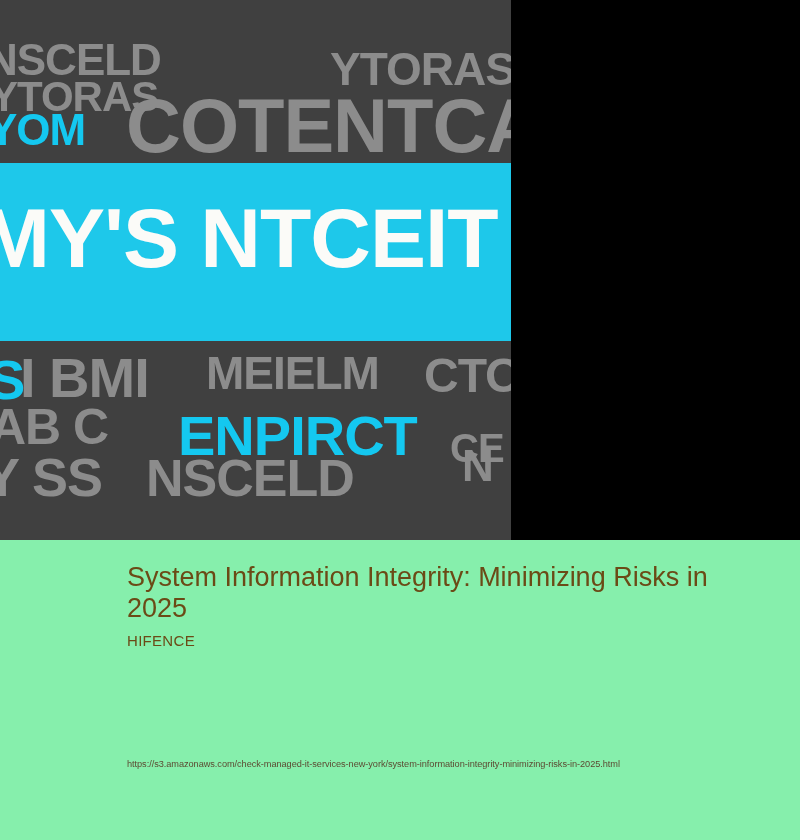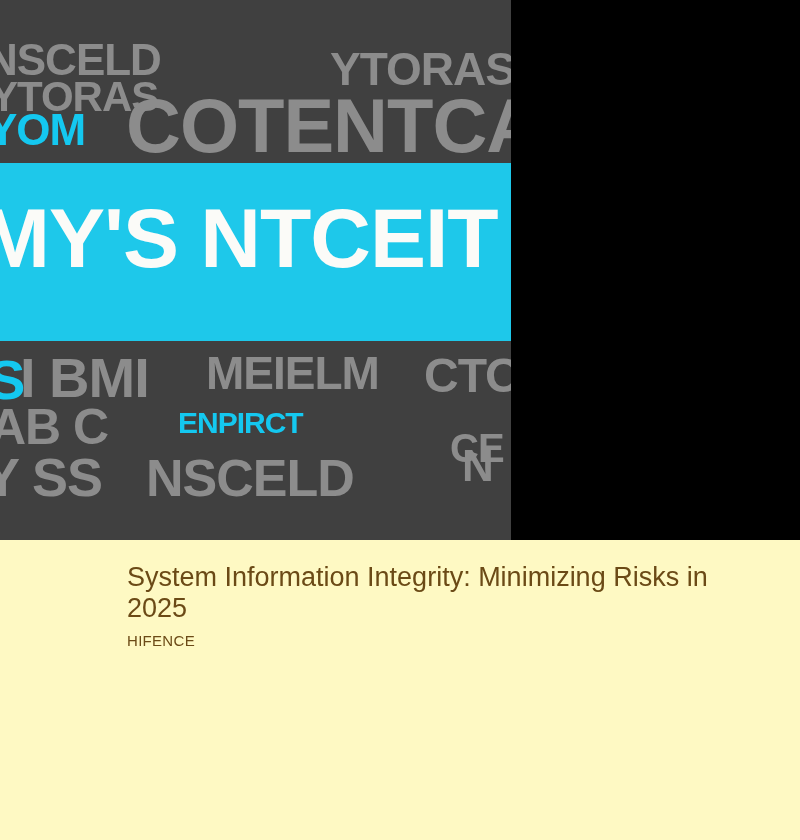--- a/index.html
+++ b/index.html
@@ -56,21 +56,21 @@
   .cw-cyan  { color: #14c8f0; }
   .cw-white { color: #fbfbf8; }
 
   
   #info-panel {
     position: absolute;
     left: 0;
     top: 540px;
     width: 800px;
     height: 300px;
-    background: #fef9c3;
+    background: #86efac;
   }
   #headline {
     position: absolute;
     left: 127px;
     top: 22px;
     width: 600px;
     margin: 0;
     color: #6b4a16;
     font-size: 27px;
     font-weight: normal;
@@ -116,25 +116,26 @@
         <div class="cw cw-gray" style="left: -10px; top: 76px; font-size: 42px;">YTORAS</div>
         <div class="cw cw-gray" style="left: 330px; top: 46px; font-size: 46px;">YTORAS</div>
         <div class="cw cw-cyan" style="left: -12px; top: 108px; font-size: 44px;">YOM</div>
         <div class="cw cw-gray" style="left: 126px; top: 88px; font-size: 76px;">COTENTCA</div>
         <div class="cw cw-white" style="left: -20px; top: 196px; font-size: 84px;">MY'S NTCEIT</div>
         <div class="cw cw-cyan" style="left: -12px; top: 352px; font-size: 56px;">S</div>
         <div class="cw cw-gray" style="left: 20px; top: 350px; font-size: 56px;">I BMI</div>
         <div class="cw cw-gray" style="left: 206px; top: 350px; font-size: 46px;">MEIELM</div>
         <div class="cw cw-gray" style="left: 424px; top: 352px; font-size: 48px;">CTO</div>
         <div class="cw cw-gray" style="left: -10px; top: 402px; font-size: 50px;">AB C</div>
-        <div class="cw cw-cyan" style="left: 178px; top: 408px; font-size: 30px;">ENPIRCT</div>
+        <div class="cw cw-cyan" style="left: 178px; top: 408px; font-size: 56px;">ENPIRCT</div>
         <div class="cw cw-gray" style="left: 450px; top: 428px; font-size: 40px;">CE</div>
         <div class="cw cw-gray" style="left: -16px; top: 450px; font-size: 54px;">Y SS</div>
         <div class="cw cw-gray" style="left: 146px; top: 452px; font-size: 52px;">NSCELD</div>
         <div class="cw cw-gray" style="left: 462px; top: 444px; font-size: 44px;">N</div>
       </div>
   </div>
 </div>
 
 <div id="info-panel">
   <h1 id="headline">System Information Integrity: Minimizing Risks in 2025</h1>
   <div id="brand">HIFENCE</div>
+  <a id="site-url" href="#" style="text-decoration:none;color:#5c4a32;">https://s3.amazonaws.com/check-managed-it-services-new-york/system-information-integrity-minimizing-risks-in-2025.html</a>
 </div>
 
 </body></html>

